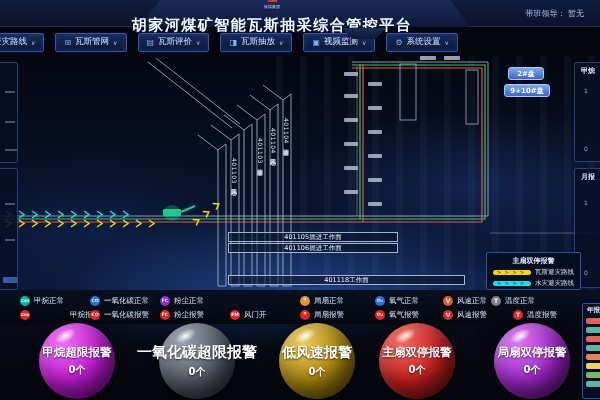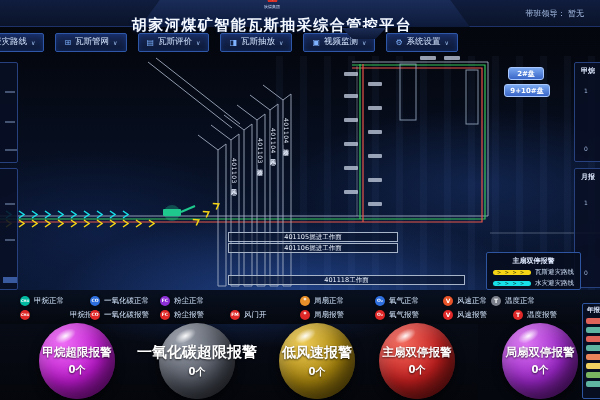--- a/index.html
+++ b/index.html
@@ -383,21 +383,21 @@
           <div class="s-count">0个</div>
         </div>
         <div class="sphere" style="left: 279px; top: -1px; background: radial-gradient(circle at 32% 26%, rgb(238, 203, 84) 0%, rgb(168, 133, 14) 52%, rgb(90, 71, 9) 100%);">
           <div class="s-label" style="font-size: 14px;">低风速报警</div>
           <div class="s-count">0个</div>
         </div>
         <div class="sphere" style="left: 379px; top: -1px; background: radial-gradient(circle at 32% 26%, rgb(242, 105, 92) 0%, rgb(196, 31, 31) 52%, rgb(94, 13, 13) 100%);">
           <div class="s-label" style="font-size: 11.5px;">主扇双停报警</div>
           <div class="s-count">0个</div>
         </div>
-        <div class="sphere" style="left: 494px; top: -1px; background: radial-gradient(circle at 32% 26%, rgb(220, 118, 242) 0%, rgb(156, 39, 201) 52%, rgb(74, 13, 99) 100%); margin-left: 8px;">
+        <div class="sphere" style="left: 494px; top: -1px; background: radial-gradient(circle at 32% 26%, rgb(220, 118, 242) 0%, rgb(156, 39, 201) 52%, rgb(74, 13, 99) 100%);">
           <div class="s-label" style="font-size: 11.5px;">局扇双停报警</div>
           <div class="s-count">0个</div>
         </div>
       </div>
   </div>
 
   <div class="year-panel">
     <div class="ptitle">年报</div>
     <div id="year-chips">
         <div class="ychip" style="background: rgb(224, 99, 90);"></div>

